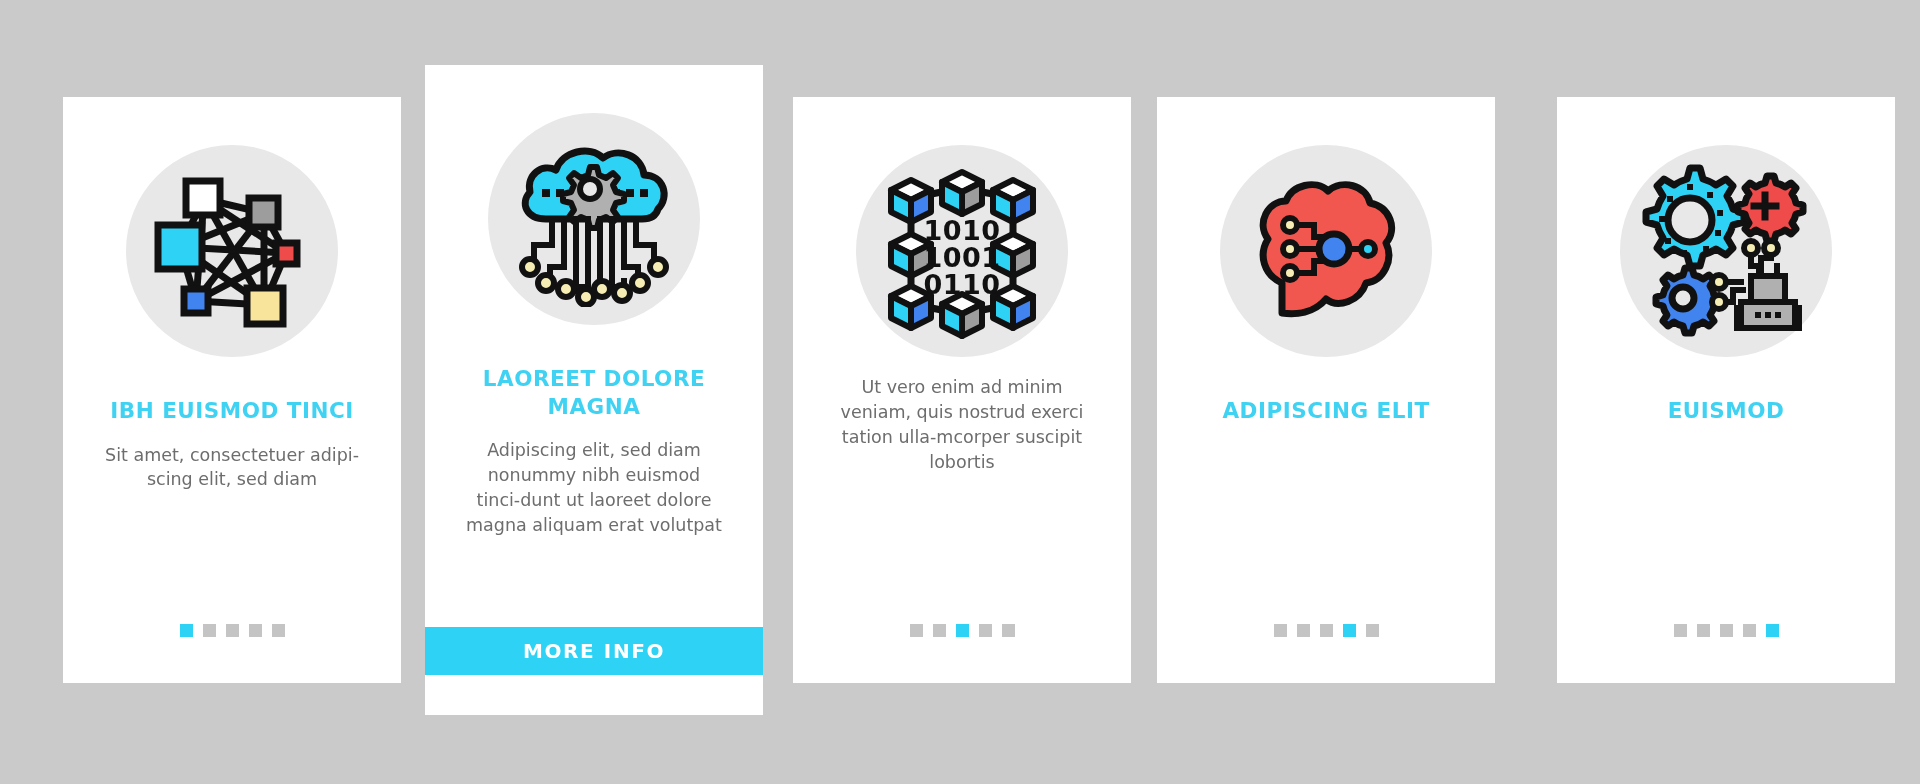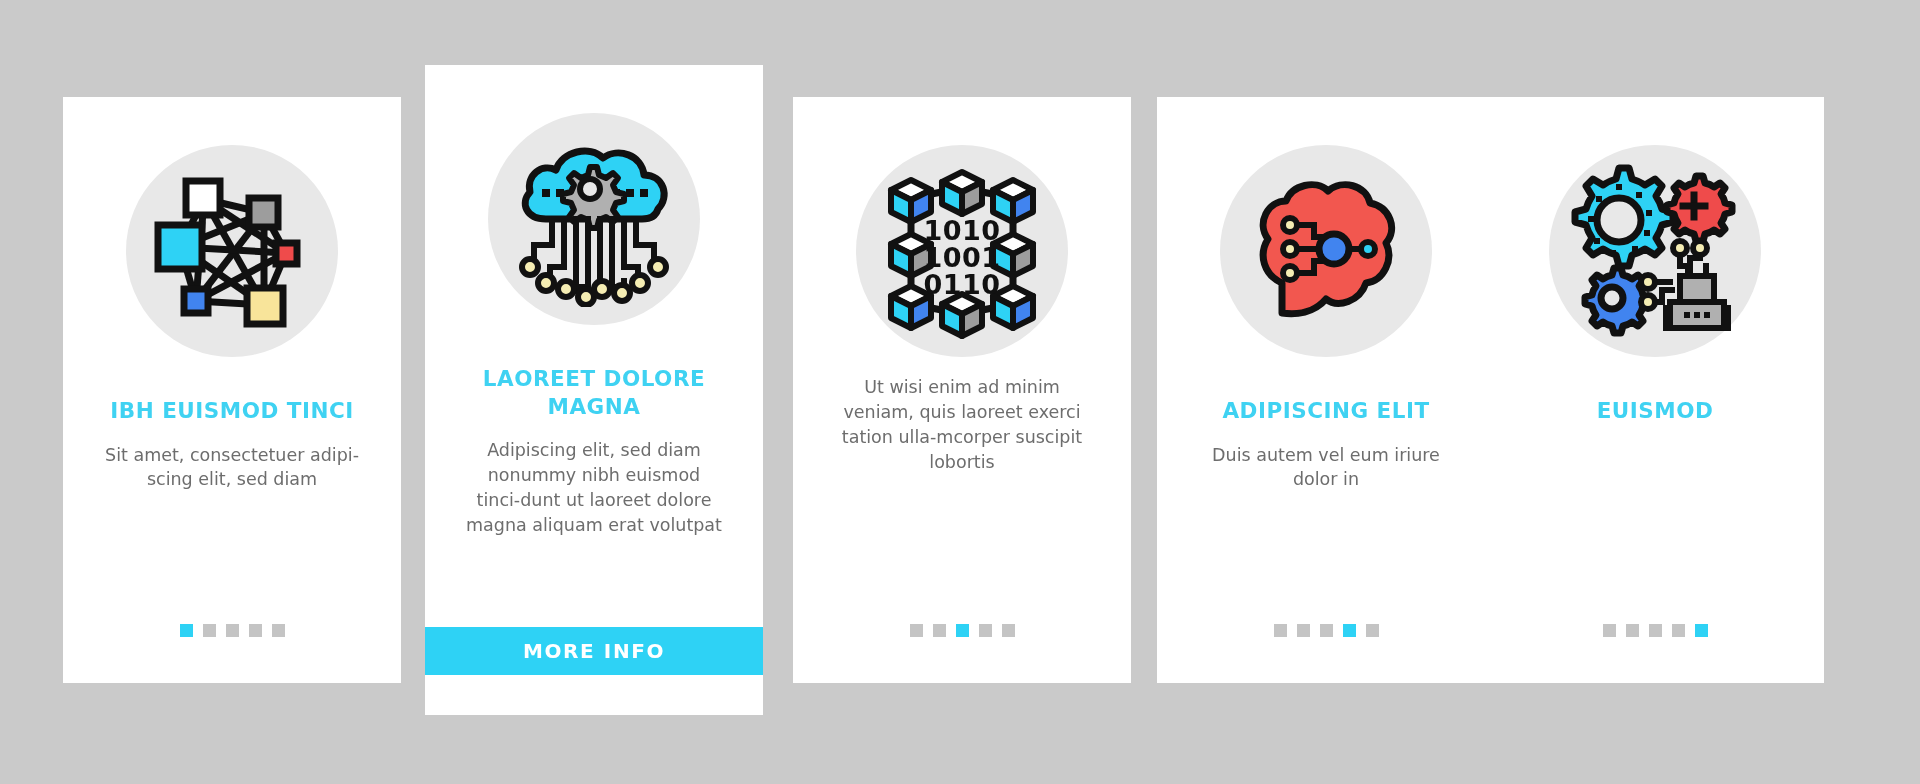--- a/index.html
+++ b/index.html
@@ -241,21 +241,21 @@
             </g>
           </g>
           <g fill="#111111" font-family="DejaVu Sans, sans-serif" font-size="27" font-weight="bold" text-anchor="middle" letter-spacing="0.5">
             <text x="89" y="78">1010</text>
             <text x="89" y="105">1001</text>
             <text x="89" y="132">0110</text>
           </g>
         </svg>
       </div>
     </div>
-    <div class="card-desc">Ut wisi enim ad minim veniam, quis laoreet exerci tation ulla-mcorper suscipit lobortis</div>
+    <div class="card-desc">Ut vero enim ad minim veniam, quis nostrud exerci tation ulla-mcorper suscipit lobortis</div>
     <div class="spacer"></div>
     <div class="dots">
       <span class="dot"></span>
       <span class="dot"></span>
       <span class="dot active"></span>
       <span class="dot"></span>
       <span class="dot"></span>
     </div>
   </div>
 
@@ -272,32 +272,31 @@
           </g>
           <circle cx="52" cy="62" r="7" fill="#f5edb3" stroke="#111111" stroke-width="6"></circle>
           <circle cx="52" cy="86" r="7" fill="#f5edb3" stroke="#111111" stroke-width="6"></circle>
           <circle cx="52" cy="110" r="7" fill="#f5edb3" stroke="#111111" stroke-width="6"></circle>
           <circle cx="96" cy="86" r="15" fill="#4184ef" stroke="#111111" stroke-width="7"></circle>
           <circle cx="130" cy="86" r="7" fill="#2ed2f5" stroke="#111111" stroke-width="6"></circle>
         </svg>
       </div>
     </div>
     <div class="card-title">ADIPISCING ELIT</div>
-    <div class="card-desc">Duis autem vel eum iriure dolor in</div>
     <div class="spacer"></div>
     <div class="dots">
       <span class="dot"></span>
       <span class="dot"></span>
       <span class="dot"></span>
       <span class="dot active"></span>
       <span class="dot"></span>
     </div>
   </div>
 
-  <div class="card card-standard" style="left:1486px;">
+  <div class="card card-standard" style="left:1557px;">
     <div class="icon-wrap">
       <div class="icon-circle">
         <svg width="178" height="178" viewBox="0 0 178 178">
 
           <g transform="translate(58,58)">
             <path d="M0 -52 l10 0 3 11 q7 2 13 6 l10 -6 7 7 -6 10 q4 6 6 13 l11 3 0 10 -11 3 q-2 7 -6 13 l6 10 -7 7 -10 -6 q-6 4 -13 6 l-3 11 -10 0 -3 -11 q-7 -2 -13 -6 l-10 6 -7 -7 6 -10 q-4 -6 -6 -13 l-11 -3 0 -10 11 -3 q2 -7 6 -13 l-6 -10 7 -7 10 6 q6 -4 13 -6 Z" transform="translate(-5,0)" fill="#2ed2f5" stroke="#111111" stroke-width="7" stroke-linejoin="round"></path>
             <circle cx="-5" cy="0" r="22" fill="#e8e8e8" stroke="#111111" stroke-width="7"></circle>
             <g fill="#111111">
               <rect x="-8" y="-36" width="6" height="6"></rect>
               <rect x="12" y="-28" width="6" height="6"></rect>

